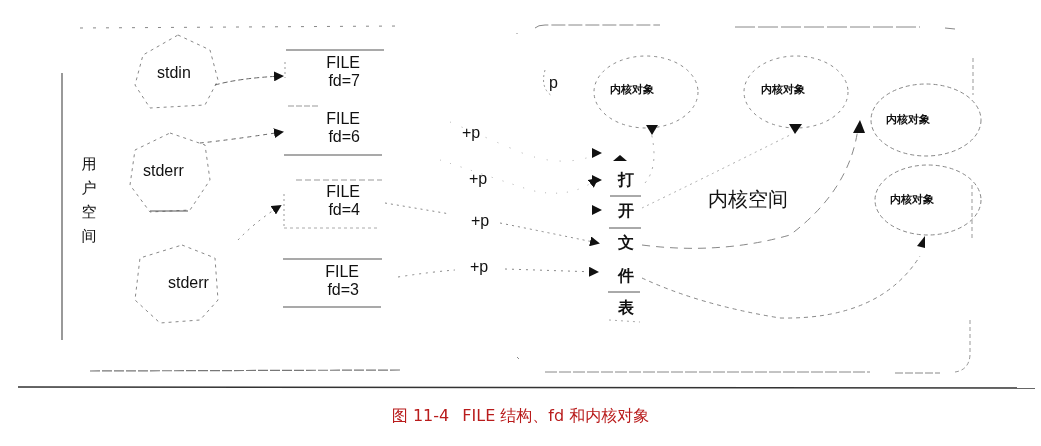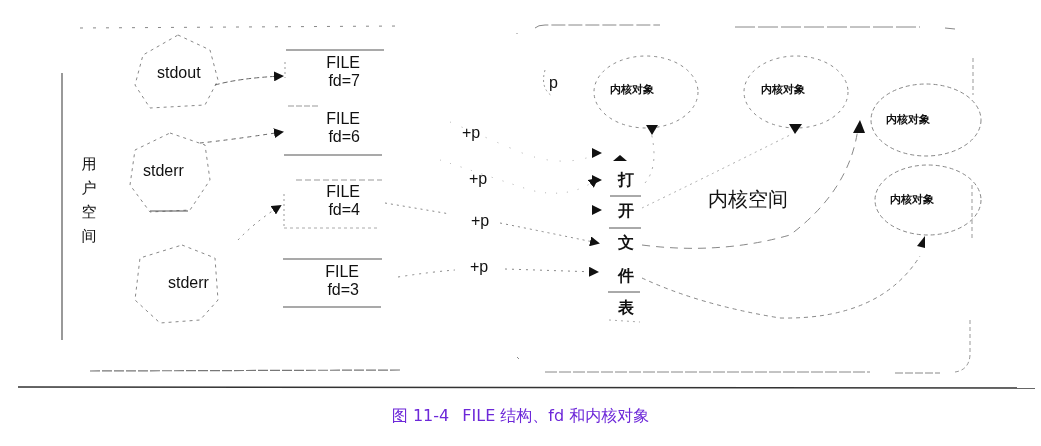--- a/index.html
+++ b/index.html
@@ -5,21 +5,21 @@
     html, body { margin: 0; padding: 0; background: #ffffff; }
     body { width: 1041px; height: 446px; position: relative; overflow: hidden;
            font-family: "DejaVu Sans", "Liberation Sans", sans-serif; color: #111; }
     svg { position: absolute; left: 0; top: 0; }
     .lbl { position: absolute; font-size: 15px; line-height: 18px; color: #111; white-space: nowrap; }
     .en { font-family: "Liberation Sans", "DejaVu Sans", sans-serif; font-size: 16px; }
     .center { text-align: right; }
     .kobj { font-size: 11px; font-weight: bold; }
     .vert { position: absolute; font-size: 15px; line-height: 24px; width: 18px; text-align: center; }
     .caption { position: absolute; left: 0; width: 1041px; top: 406px; text-align: center;
-               font-size: 16px; color: #6d28d9; }
+               font-size: 16px; color: #b91c1c; }
     .caption span { margin: 0 4px; }
     .table-char { position: absolute; width: 30px; text-align: center; font-size: 16px; font-weight: bold; }
   </style>
 </head>
 <body>
 
 <svg width="1041" height="446" viewBox="0 0 1041 446">
   <defs>
     <marker id="arr" markerWidth="10" markerHeight="10" refX="8" refY="5" orient="auto" markerUnits="userSpaceOnUse">
       <path d="M0,0 L10,5 L0,10 z" fill="#111"></path>
@@ -113,21 +113,21 @@
   <line x1="18" y1="387" x2="1035" y2="388" stroke="#333" stroke-width="1.5"></line>
 </svg>
 
 <div class="vert" style="left:80px; top:152px;">
   <div>用</div>
   <div>户</div>
   <div>空</div>
   <div>间</div>
 </div>
 
-<div class="lbl en" style="left:157px; top:64px;">stdout</div>
+<div class="lbl en" style="left:157px; top:64px;">stdin</div>
 <div class="lbl en" style="left:143px; top:162px;">stderr</div>
 <div class="lbl en" style="left:168px; top:274px;">stderr</div>
 
 <div class="lbl en center" style="left:300px; top:54px; width:60px;">
   <div>FILE</div>
   <div>fd=7</div>
 </div>
 <div class="lbl en center" style="left:300px; top:110px; width:60px;">
   <div>FILE</div>
   <div>fd=6</div>

